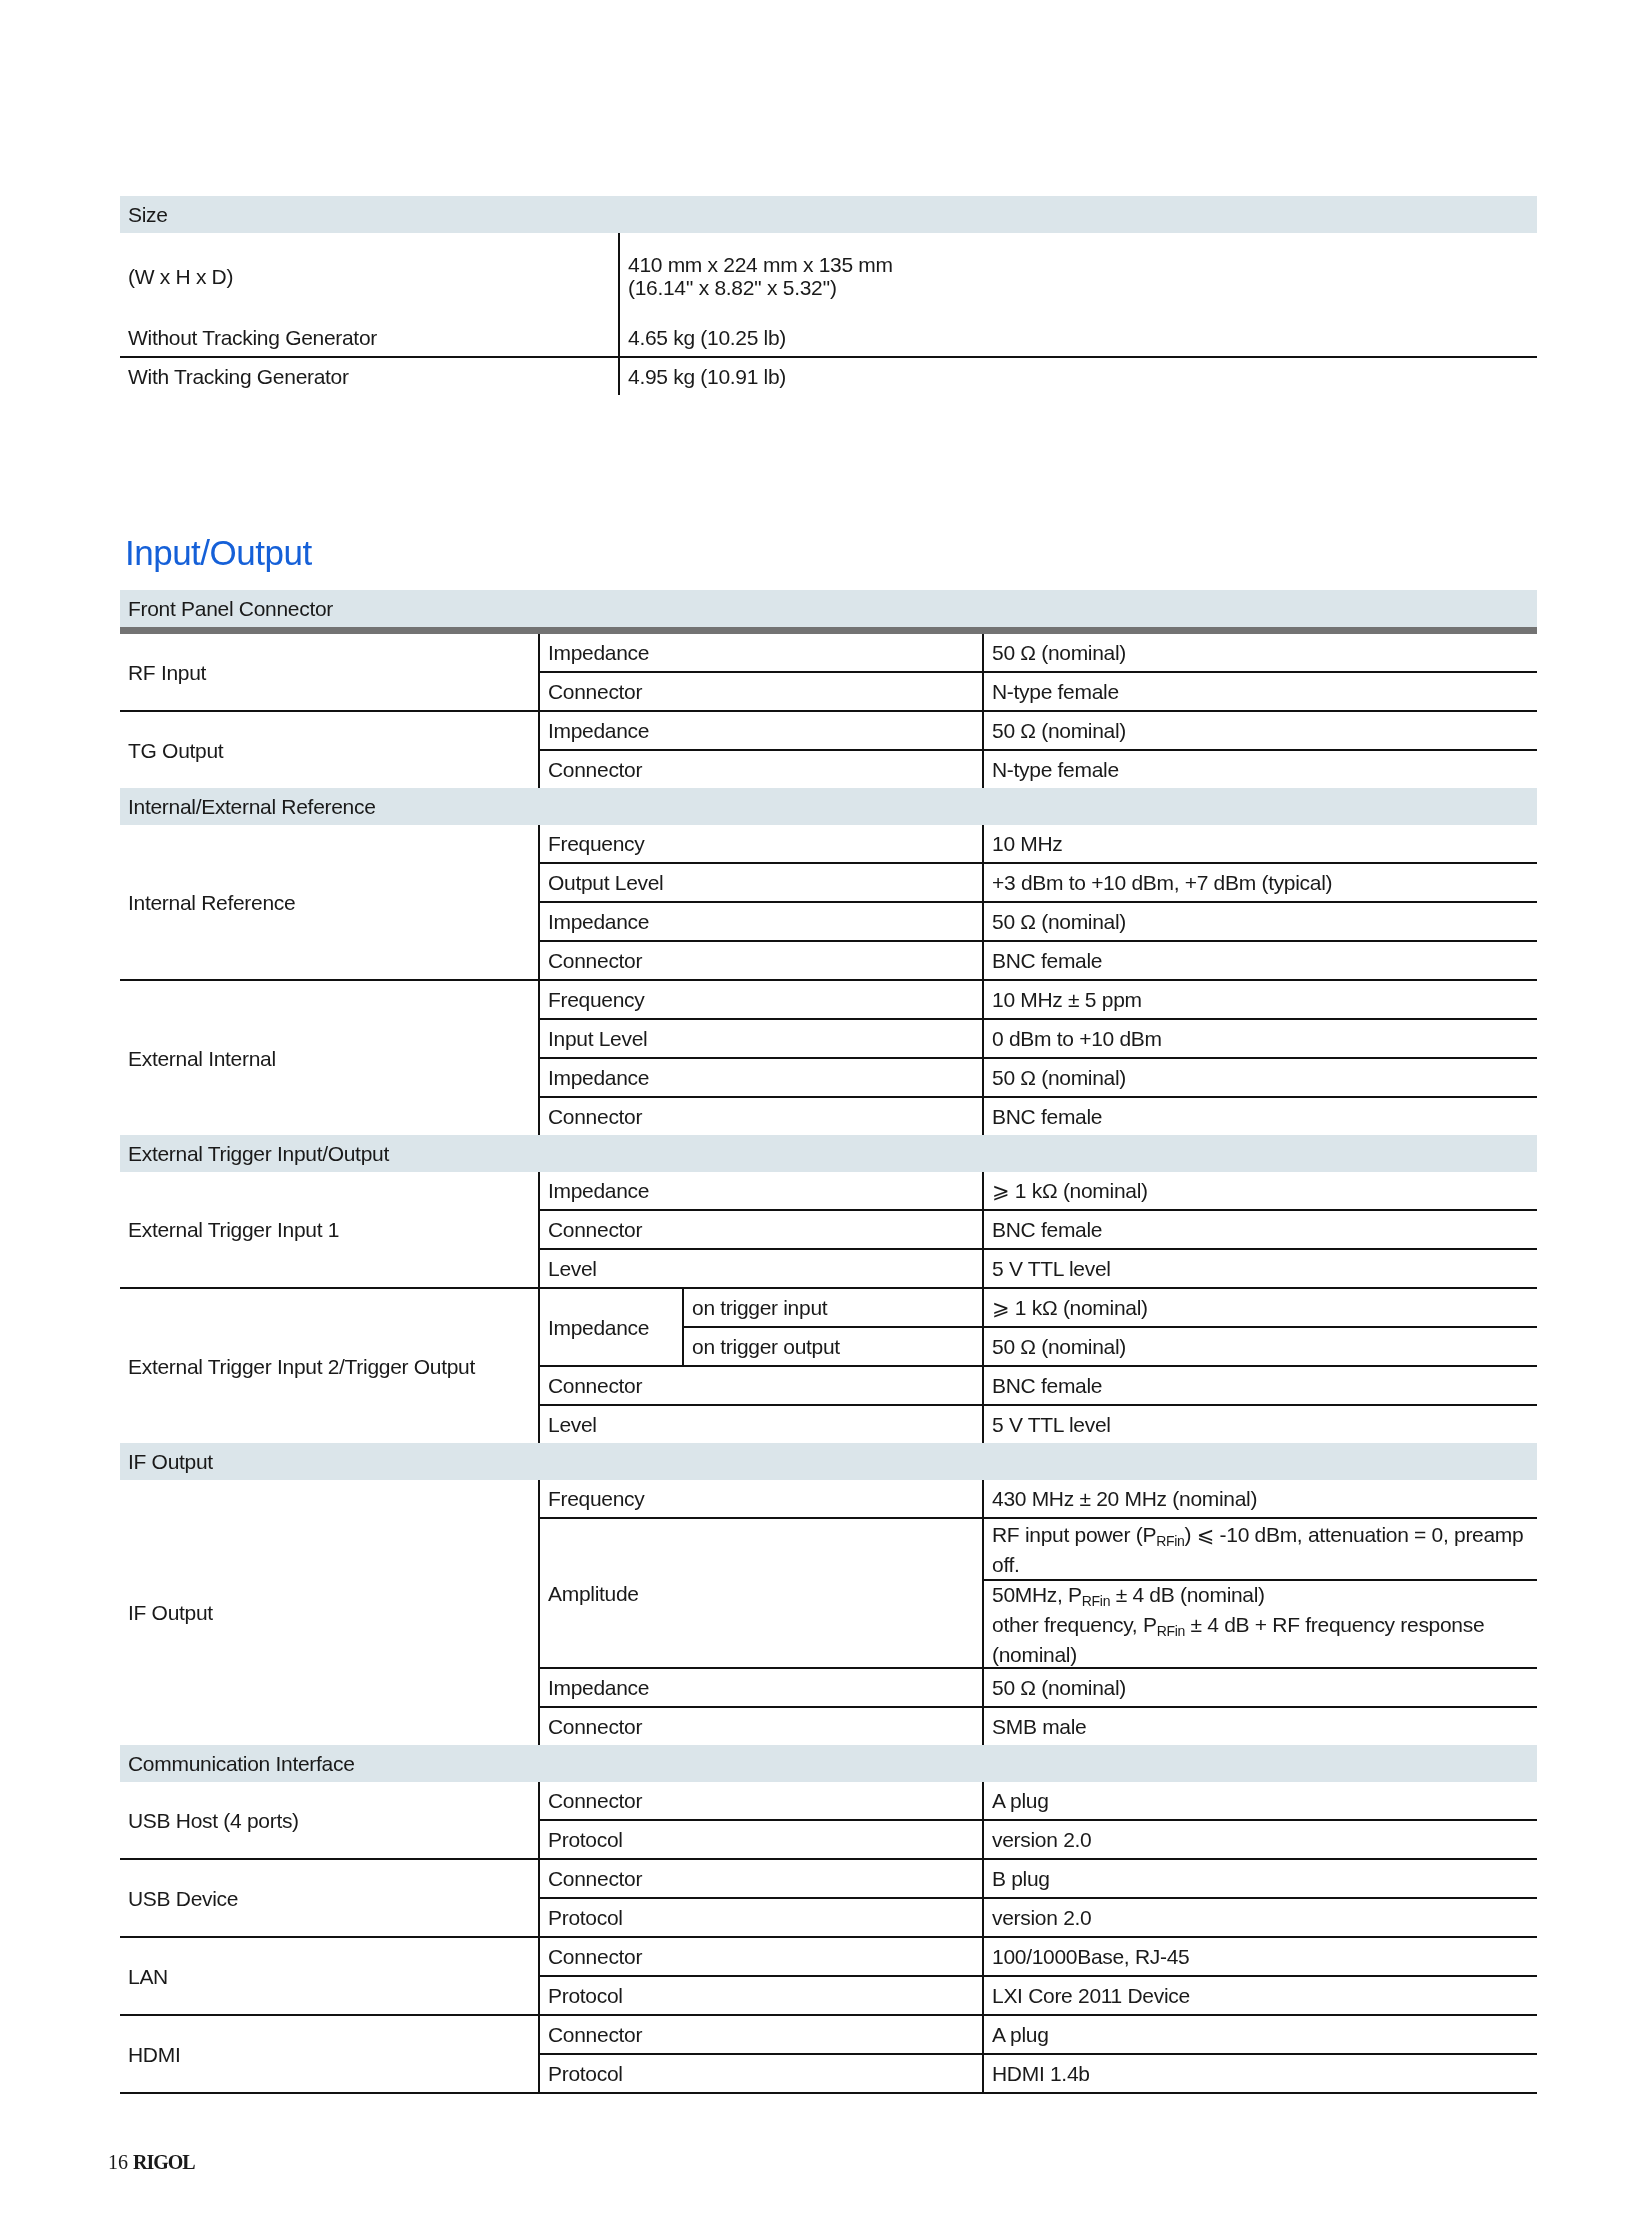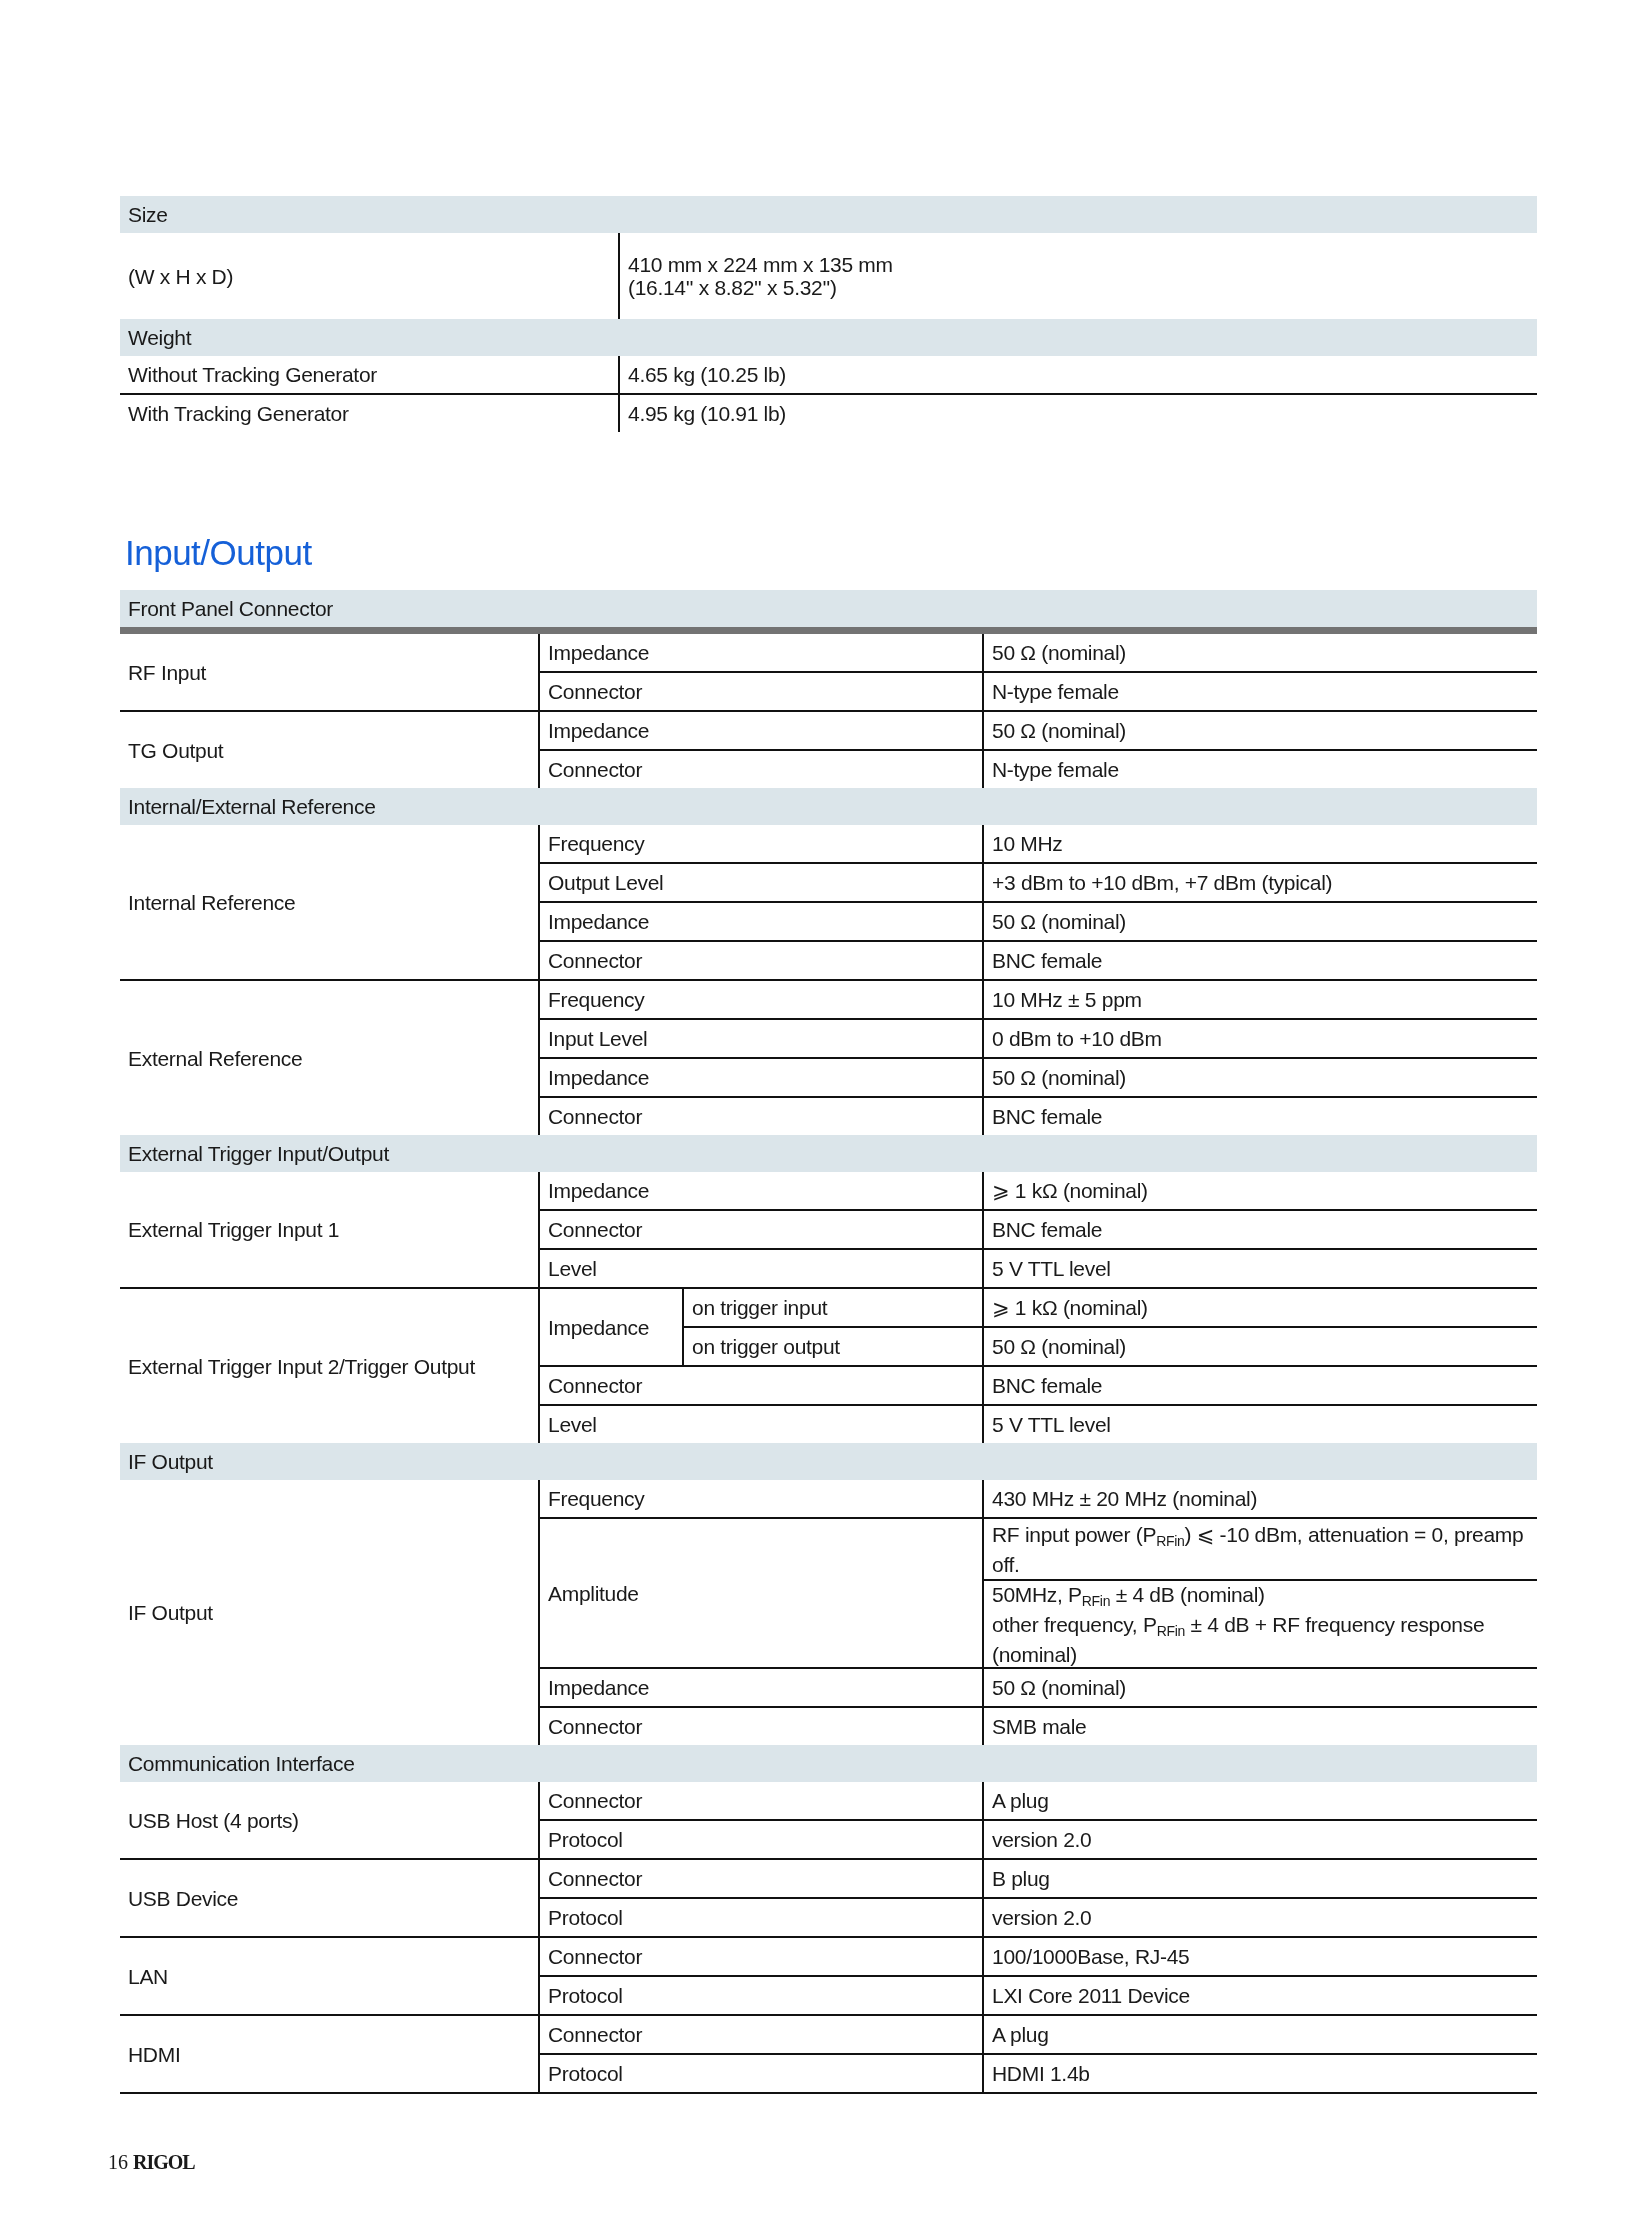--- a/index.html
+++ b/index.html
@@ -28,23 +28,20 @@
       <col>
     </colgroup>
   <tbody>
       <tr class="hdr">
         <td colspan="2">Size</td>
       </tr>
   <tr>
         <td style="height:86px">(W x H x D)</td>
       <td class="vl"><span>410 mm x 224 mm x 135 mm</span><br><span>(16.14'' x 8.82'' x 5.32'')</span></td>
       </tr>
-  <tr class="hdr">
-        <td colspan="2">Weight</td>
-      </tr>
   <tr class="bt">
         <td class="b">Without Tracking Generator</td>
         <td class="vl b">4.65 kg (10.25 lb)</td>
       </tr>
   <tr>
         <td>With Tracking Generator</td>
         <td class="vl">4.95 kg (10.91 lb)</td>
       </tr>
 </tbody>
   </table>
@@ -96,21 +93,21 @@
       </tr>
   <tr class="bt">
         <td colspan="2" class="vl b">Impedance</td>
         <td class="vl b">50 Ω (nominal)</td>
       </tr>
   <tr class="bt">
         <td colspan="2" class="vl b">Connector</td>
         <td class="vl b">BNC female</td>
       </tr>
   <tr class="bt">
-        <td rowspan="4">External Reference</td>
+        <td rowspan="4">External Internal</td>
     <td colspan="2" class="vl b">Frequency</td>
         <td class="vl b">10 MHz ± 5 ppm</td>
       </tr>
   <tr class="bt">
         <td colspan="2" class="vl b">Input Level</td>
         <td class="vl b">0 dBm to +10 dBm</td>
       </tr>
   <tr class="bt">
         <td colspan="2" class="vl b">Impedance</td>
         <td class="vl b">50 Ω (nominal)</td>

